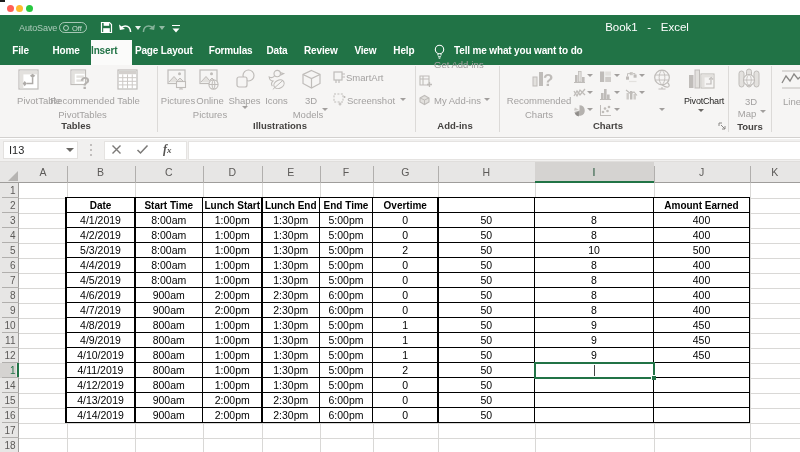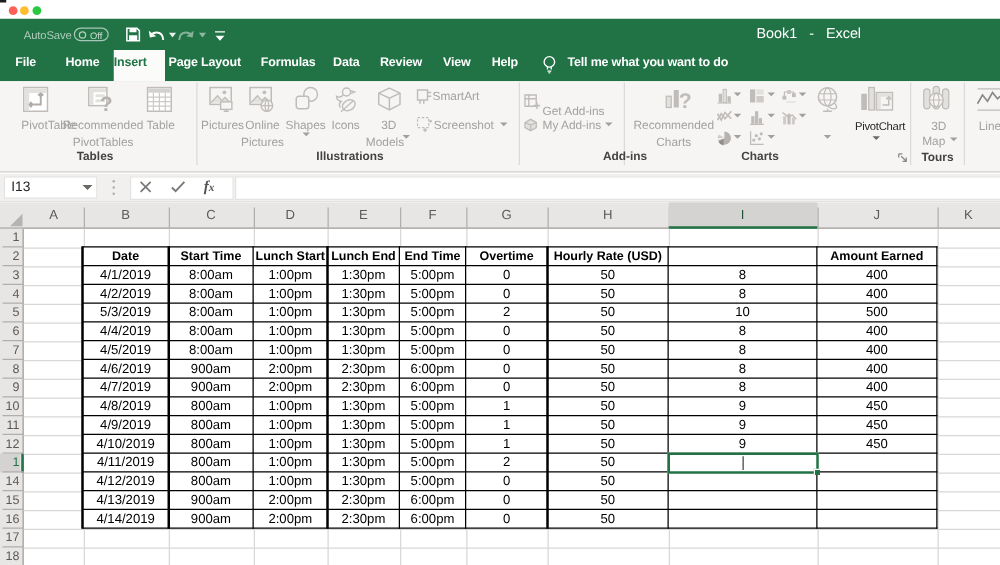--- a/index.html
+++ b/index.html
@@ -148,28 +148,28 @@
 <rect x="1" y="1" width="9" height="8" fill="none" stroke="#bfbcb9" stroke-width="1" stroke-dasharray="2 1.4"></rect>
 <path d="M7 9.5 L7 12.5 M5.5 11 L8.5 11 M10.5 4 L12.5 4 M11.5 3 L11.5 5" stroke="#bfbcb9" stroke-width="1.2"></path>
     </svg>
 <div class="lbl" style="left:347px;top:94.5px;transform:none;text-align:left;">Screenshot</div>
 <div class="dda" style="left:400px;top:98px;"></div>
 <div class="glabel" style="left:280px;top:119.5px;transform:translateX(-50%);">Illustrations</div>
 <svg class="abs" style="left:419px;top:74.5px;" width="13" height="13" viewBox="0 0 13 13">
 <path d="M1 4 H10 M4 1 V10 M1 1 H10 V10 H1 Z" fill="none" stroke="#bfbcb9" stroke-width="1.1"></path>
 <path d="M10.5 7 V12 M8 9.5 H13" stroke="#bfbcb9" stroke-width="1.3"></path>
     </svg>
-<div class="lbl" style="left:434px;top:84px;transform:none;text-align:right;">Get Add-ins</div>
+<div class="lbl" style="left:434px;top:59px;transform:none;text-align:right;">Get Add-ins</div>
 <svg class="abs" style="left:418px;top:92.5px;" width="13" height="13" viewBox="0 0 13 13">
 <path d="M2 5 L6.5 2.5 L11 5 L11 9 L6.5 11.5 L2 9 Z" fill="#e3e1de" stroke="#bfbcb9" stroke-width="1.1"></path>
 <path d="M2 5 L6.5 7 L11 5 M6.5 7 L6.5 11.5" fill="none" stroke="#bfbcb9" stroke-width="1"></path>
     </svg>
 <div class="lbl" style="left:434px;top:94.5px;transform:none;text-align:left;">My Add-ins</div>
 <div class="dda" style="left:484px;top:97.5px;"></div>
-<div class="glabel" style="left:455px;top:119.5px;transform:translateX(-50%);margin-left:45px;">Add-ins</div>
+<div class="glabel" style="left:455px;top:119.5px;transform:translateX(-50%);">Add-ins</div>
 <svg class="abs" style="left:531px;top:69px;" width="24" height="22" viewBox="0 0 24 22">
 <rect x="2" y="8" width="4" height="9" fill="#e3e1de" stroke="#bfbcb9" stroke-width="1"></rect>
 <rect x="8" y="3" width="4" height="14" fill="#bfbcb9"></rect>
 <text x="12" y="17" font-size="17" font-weight="bold" fill="#bfbcb9" font-family="Liberation Sans">?</text>
     </svg>
 <div class="lbl" style="left:539px;top:95px;transform:translateX(-50%);">Recommended</div>
 <div class="lbl" style="left:539px;top:108.5px;transform:translateX(-50%);">Charts</div>
 <svg class="abs" style="left:572.5px;top:69.5px;" width="13" height="13" viewBox="0 0 13 13">
       <path d="M1 12.5 H12" stroke="#bfbcb9" stroke-width="1"></path>
       <rect x="2" y="5" width="2.6" height="7" fill="#bfbcb9"></rect>
@@ -369,21 +369,20 @@
 <div class="ghl" style="left:19px;top:407.5px;width:781px;"></div>
 <div class="ghl" style="left:19px;top:422.5px;width:781px;"></div>
 <div class="ghl" style="left:19px;top:437.5px;width:781px;"></div>
 <div class="abs" style="left:66px;top:197.5px;width:683.5px;height:225px;background:#fff;"></div>
 <div class="cell" style="left:66px;top:197.5px;width:69px;line-height:15.0px;font-weight:bold;font-size:10px;">Date</div>
 <div class="cell" style="left:135px;top:197.5px;width:67.5px;line-height:15.0px;font-weight:bold;font-size:10px;">Start Time</div>
 <div class="cell" style="left:202.5px;top:197.5px;width:59.5px;line-height:15.0px;font-weight:bold;font-size:10px;">Lunch Start</div>
 <div class="cell" style="left:262px;top:197.5px;width:57.5px;line-height:15.0px;font-weight:bold;font-size:10px;">Lunch End</div>
 <div class="cell" style="left:319.5px;top:197.5px;width:53.0px;line-height:15.0px;font-weight:bold;font-size:10px;">End Time</div>
 <div class="cell" style="left:372.5px;top:197.5px;width:65.5px;line-height:15.0px;font-weight:bold;font-size:10px;">Overtime</div>
-<div class="cell" style="left:438px;top:197.5px;width:96.5px;line-height:15.0px;font-weight:bold;font-size:10px;">Hourly Rate (USD)</div>
 <div class="cell" style="left:653.5px;top:197.5px;width:96.0px;line-height:15.0px;font-weight:bold;font-size:10px;">Amount Earned</div>
 <div class="cell" style="left:66px;top:212.5px;width:69px;line-height:15.0px;">4/1/2019</div>
 <div class="cell" style="left:135px;top:212.5px;width:67.5px;line-height:15.0px;">8:00am</div>
 <div class="cell" style="left:202.5px;top:212.5px;width:59.5px;line-height:15.0px;">1:00pm</div>
 <div class="cell" style="left:262px;top:212.5px;width:57.5px;line-height:15.0px;">1:30pm</div>
 <div class="cell" style="left:319.5px;top:212.5px;width:53.0px;line-height:15.0px;">5:00pm</div>
 <div class="cell" style="left:372.5px;top:212.5px;width:65.5px;line-height:15.0px;">0</div>
 <div class="cell" style="left:438px;top:212.5px;width:96.5px;line-height:15.0px;">50</div>
 <div class="cell" style="left:534.5px;top:212.5px;width:119.0px;line-height:15.0px;">8</div>
 <div class="cell" style="left:653.5px;top:212.5px;width:96.0px;line-height:15.0px;">400</div>

